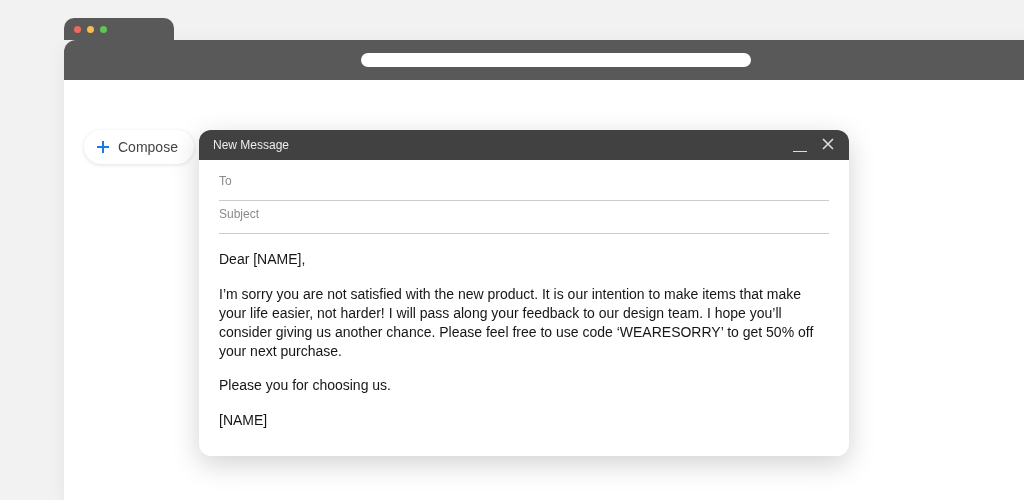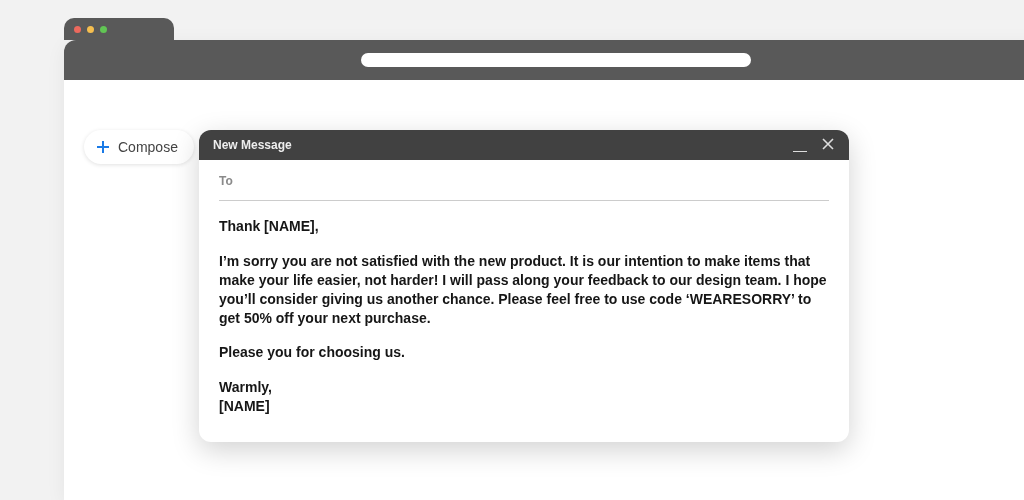--- a/index.html
+++ b/index.html
@@ -84,21 +84,20 @@
   
   .message-window {
     position: absolute;
     left: 135px;
     top: 90px;
     width: 650px;
     background: #fff;
     border-radius: 12px;
     box-shadow: 0 8px 28px rgba(0,0,0,0.18);
     overflow: hidden;
-    font-weight: bold;
   }
   .msg-header {
     background: #414141;
     height: 30px;
     display: flex;
     align-items: center;
     justify-content: space-between;
     padding: 0 14px;
     color: #eee;
     font-size: 12px;
@@ -167,24 +166,26 @@
               <path d="M2 2l10 10M12 2L2 12"></path>
             </svg>
         </span>
       </span>
     </div>
 
     <div class="msg-body">
       <div class="field-row">
         <span>To</span>
       </div>
+      <div class="field-row">
+        <span>Subject</span>
+      </div>
 
       <div class="body-text">
-        <p>Thank [NAME],</p>
+        <p>Dear [NAME],</p>
         <p>I’m sorry you are not satisfied with the new product. It is our intention to make items that make your life easier, not harder! I will pass along your feedback to our design team. I hope you’ll consider giving us another chance. Please feel free to use code ‘WEARESORRY’ to get 50% off your next purchase.</p>
         <p>Please you for choosing us.</p>
-        <p class="sig-line">Warmly,</p>
         <p class="sig-line">[NAME]</p>
       </div>
     </div>
   </div>
 
 </div>
 
 </body></html>

